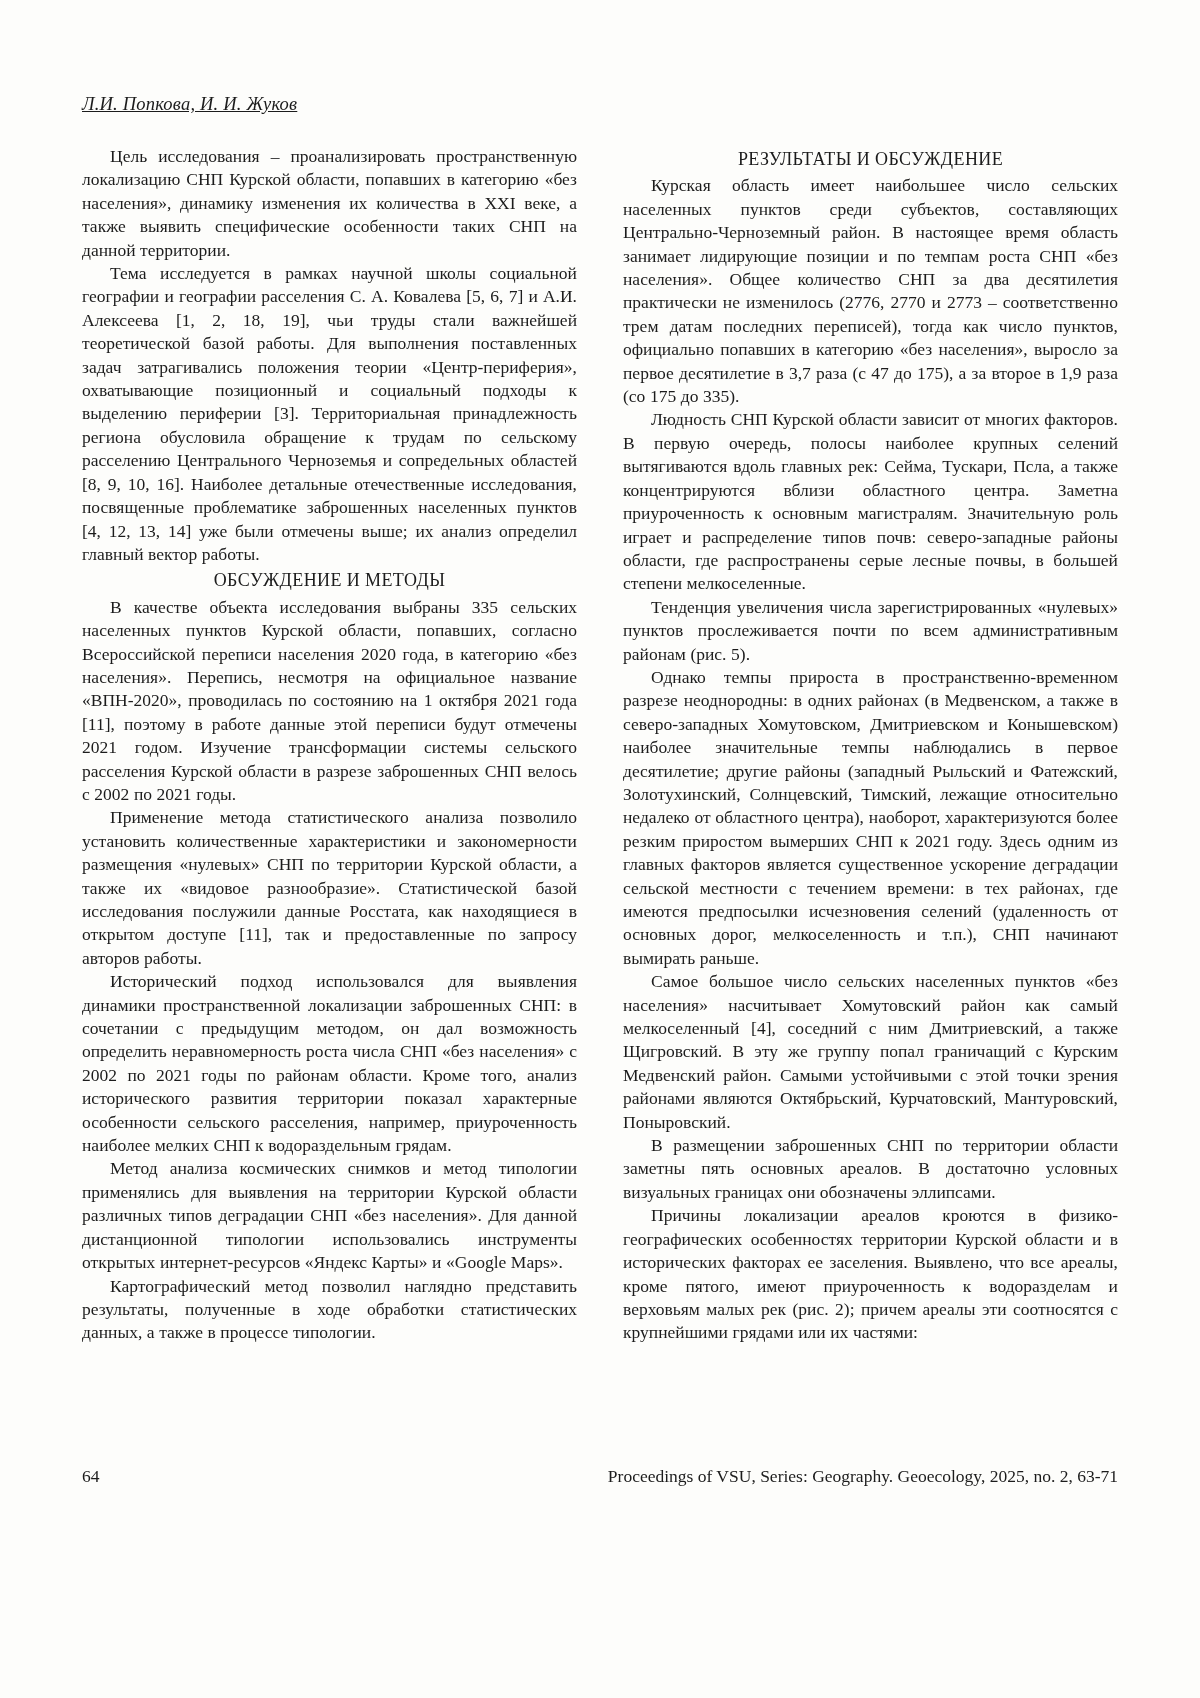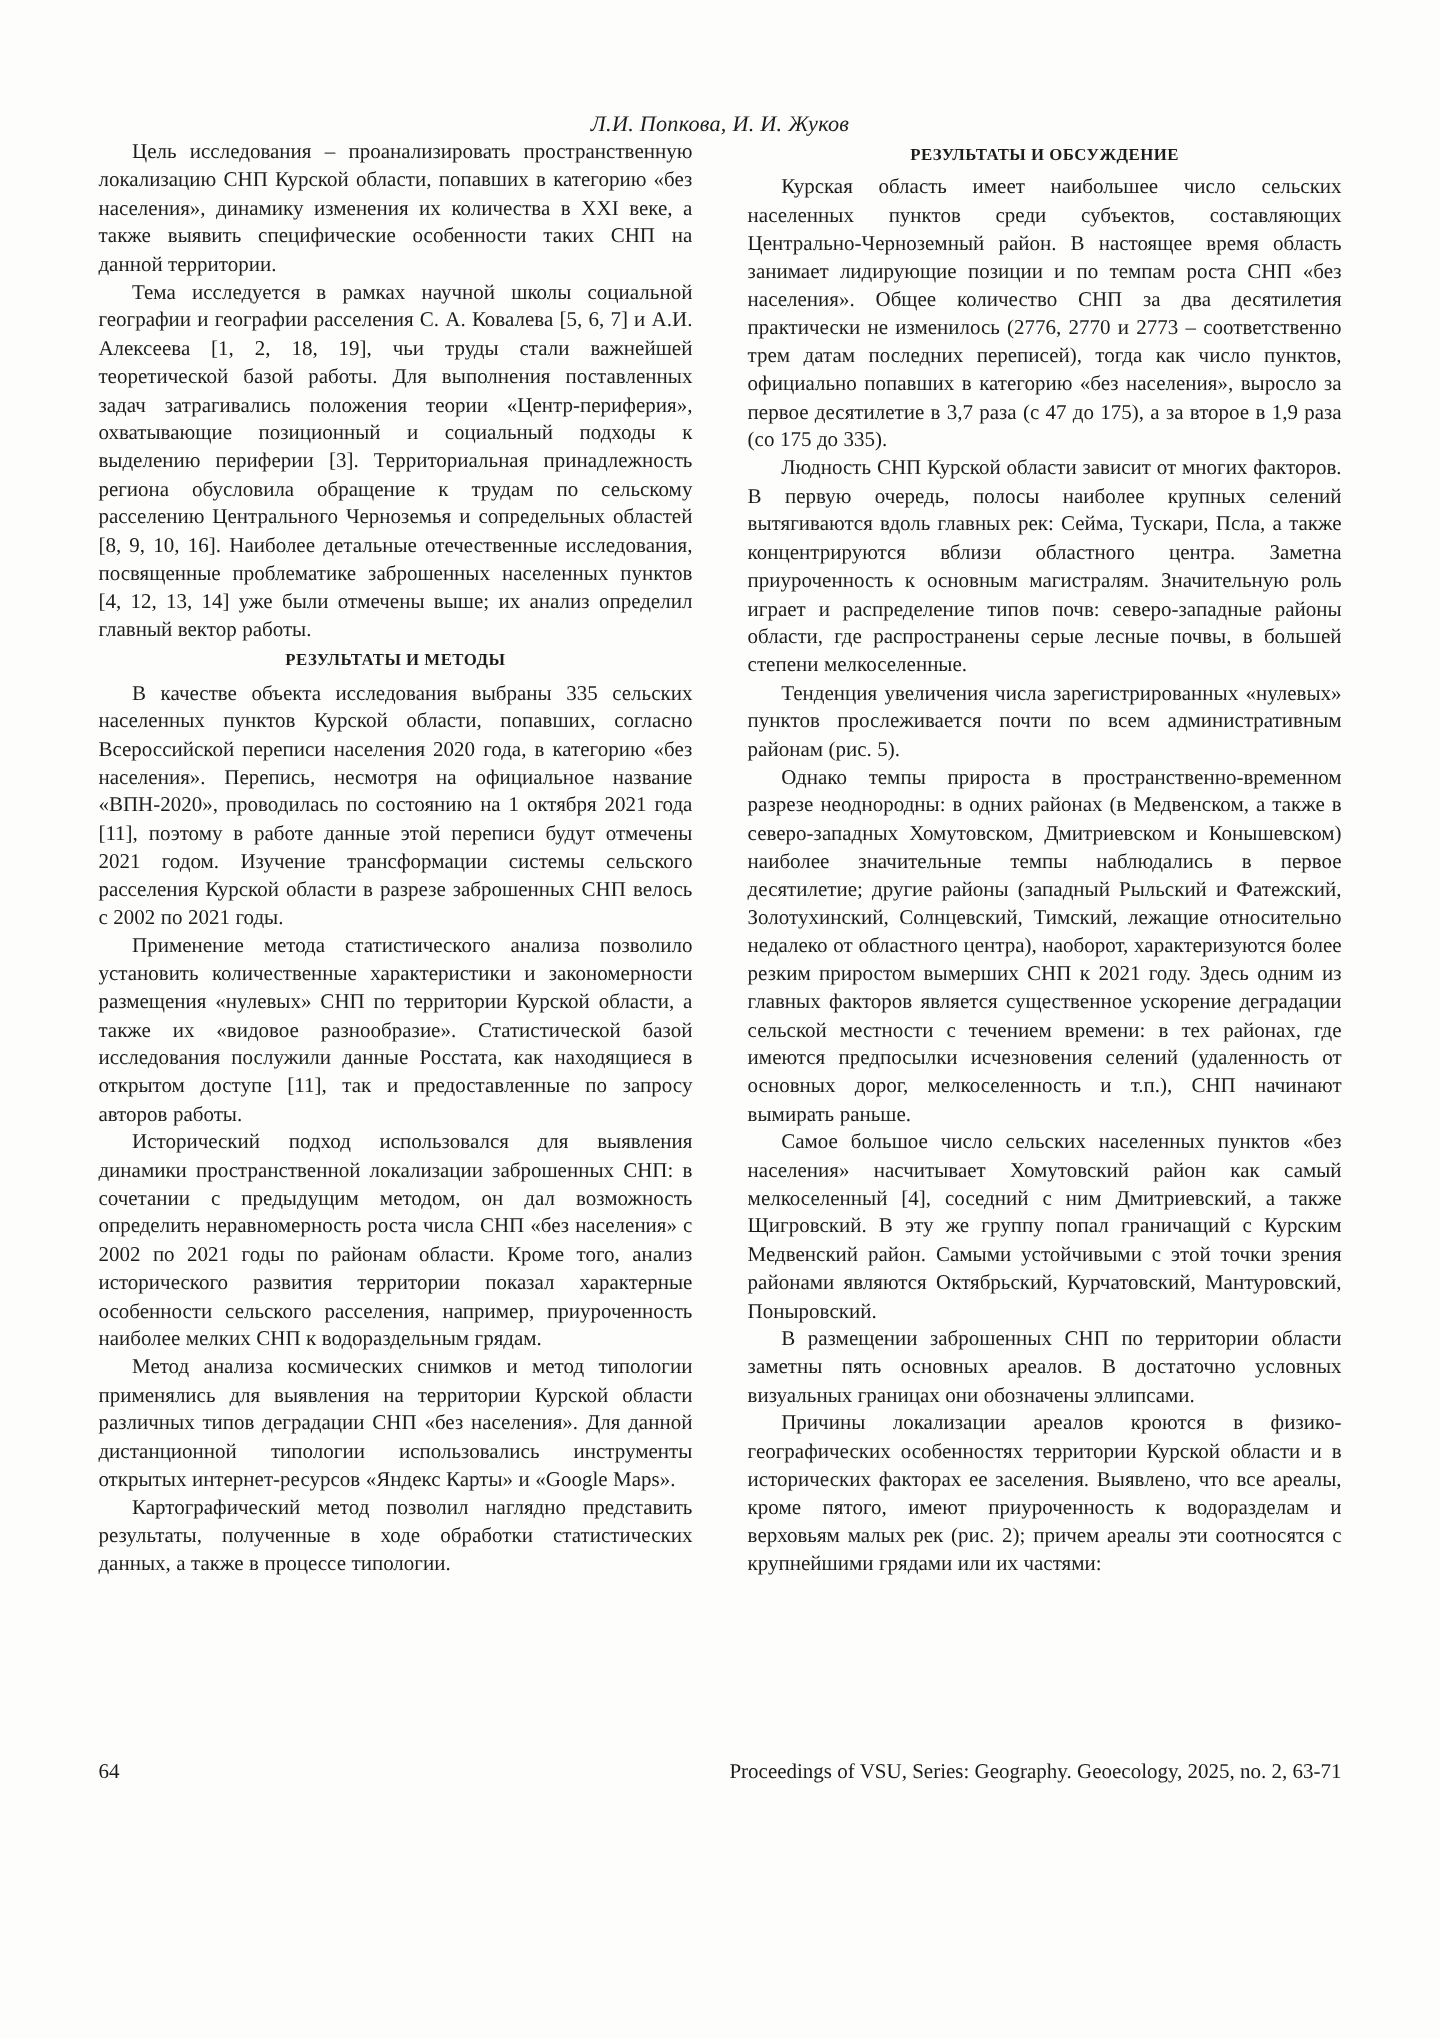--- a/index.html
+++ b/index.html
@@ -13,49 +13,50 @@
     width: 1200px;
     height: 1698px;
     margin: 0 auto;
     background: #fdfdfb;
     color: #1c1c1c;
     font-family: "Liberation Serif", "DejaVu Serif", serif;
     overflow: hidden;
     padding: 94px 82px 0 82px;
   }
   .authors-line {
-    text-align: center;
     font-style: italic;
     font-size: 18.5px;
     letter-spacing: 0.2px;
+    margin-bottom: 30px;
+    text-decoration: underline;
   }
   .columns {
     display: flex;
     gap: 46px;
     align-items: flex-start;
   }
   .col {
     width: 495px;
     flex: 0 0 495px;
   }
   .col p {
     margin: 0;
     font-size: 17.5px;
     line-height: 23.4px;
     text-align: justify;
     text-indent: 28px;
     word-spacing: 0.2px;
   }
   .section-heading {
     text-align: center;
-    font-size: 14px;
+    font-size: 18px;
     line-height: 23.4px;
     letter-spacing: 0.4px;
     margin: 3px 0 3px 0;
-    font-weight: bold;
+    font-weight: normal;
   }
   .footer {
     position: absolute;
     left: 82px;
     right: 82px;
     top: 1466px;
     display: flex;
     align-items: baseline;
     font-size: 17.5px;
   }
@@ -74,21 +75,21 @@
 
 <div class="page">
 
   <div class="authors-line">Л.И. Попкова, И. И. Жуков</div>
 
   <div class="columns">
 
     <div class="col">
       <p>Цель исследования – проанализировать пространственную локализацию СНП Курской области, попавших в категорию «без населения», динамику изменения их количества в XXI веке, а также выявить специфические особенности таких СНП на данной территории.</p>
       <p>Тема исследуется в рамках научной школы социальной географии и географии расселения С. А. Ковалева [5, 6, 7] и А.И. Алексеева [1, 2, 18, 19], чьи труды стали важнейшей теоретической базой работы. Для выполнения поставленных задач затрагивались положения теории «Центр-периферия», охватывающие позиционный и социальный подходы к выделению периферии [3]. Территориальная принадлежность региона обусловила обращение к трудам по сельскому расселению Центрального Черноземья и сопредельных областей [8, 9, 10, 16]. Наиболее детальные отечественные исследования, посвященные проблематике заброшенных населенных пунктов [4, 12, 13, 14] уже были отмечены выше; их анализ определил главный вектор работы.</p>
-      <div class="section-heading">РЕЗУЛЬТАТЫ И МЕТОДЫ</div>
+      <div class="section-heading">ОБСУЖДЕНИЕ И МЕТОДЫ</div>
       <p>В качестве объекта исследования выбраны 335 сельских населенных пунктов Курской области, попавших, согласно Всероссийской переписи населения 2020 года, в категорию «без населения». Перепись, несмотря на официальное название «ВПН-2020», проводилась по состоянию на 1 октября 2021 года [11], поэтому в работе данные этой переписи будут отмечены 2021 годом. Изучение трансформации системы сельского расселения Курской области в разрезе заброшенных СНП велось с 2002 по 2021 годы.</p>
       <p>Применение метода статистического анализа позволило установить количественные характеристики и закономерности размещения «нулевых» СНП по территории Курской области, а также их «видовое разнообразие». Статистической базой исследования послужили данные Росстата, как находящиеся в открытом доступе [11], так и предоставленные по запросу авторов работы.</p>
       <p>Исторический подход использовался для выявления динамики пространственной локализации заброшенных СНП: в сочетании с предыдущим методом, он дал возможность определить неравномерность роста числа СНП «без населения» с 2002 по 2021 годы по районам области. Кроме того, анализ исторического развития территории показал характерные особенности сельского расселения, например, приуроченность наиболее мелких СНП к водораздельным грядам.</p>
       <p>Метод анализа космических снимков и метод типологии применялись для выявления на территории Курской области различных типов деградации СНП «без населения». Для данной дистанционной типологии использовались инструменты открытых интернет-ресурсов «Яндекс Карты» и «Google Maps».</p>
       <p>Картографический метод позволил наглядно представить результаты, полученные в ходе обработки статистических данных, а также в процессе типологии.</p>
     </div>
 
     <div class="col">
       <div class="section-heading">РЕЗУЛЬТАТЫ И ОБСУЖДЕНИЕ</div>
       <p>Курская область имеет наибольшее число сельских населенных пунктов среди субъектов, составляющих Центрально-Черноземный район. В настоящее время область занимает лидирующие позиции и по темпам роста СНП «без населения». Общее количество СНП за два десятилетия практически не изменилось (2776, 2770 и 2773 – соответственно трем датам последних переписей), тогда как число пунктов, официально попавших в категорию «без населения», выросло за первое десятилетие в 3,7 раза (с 47 до 175), а за второе в 1,9 раза (со 175 до 335).</p>

